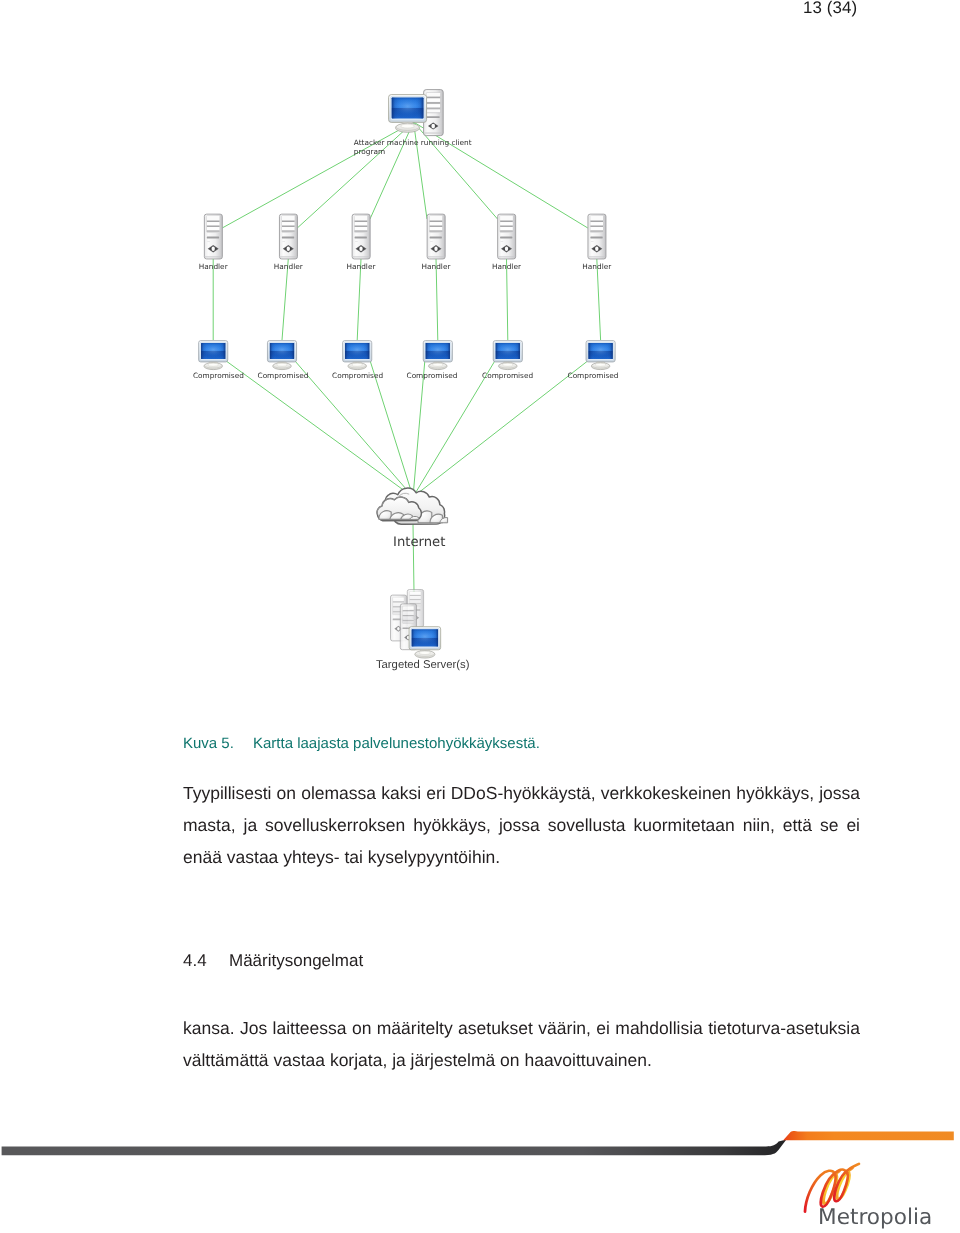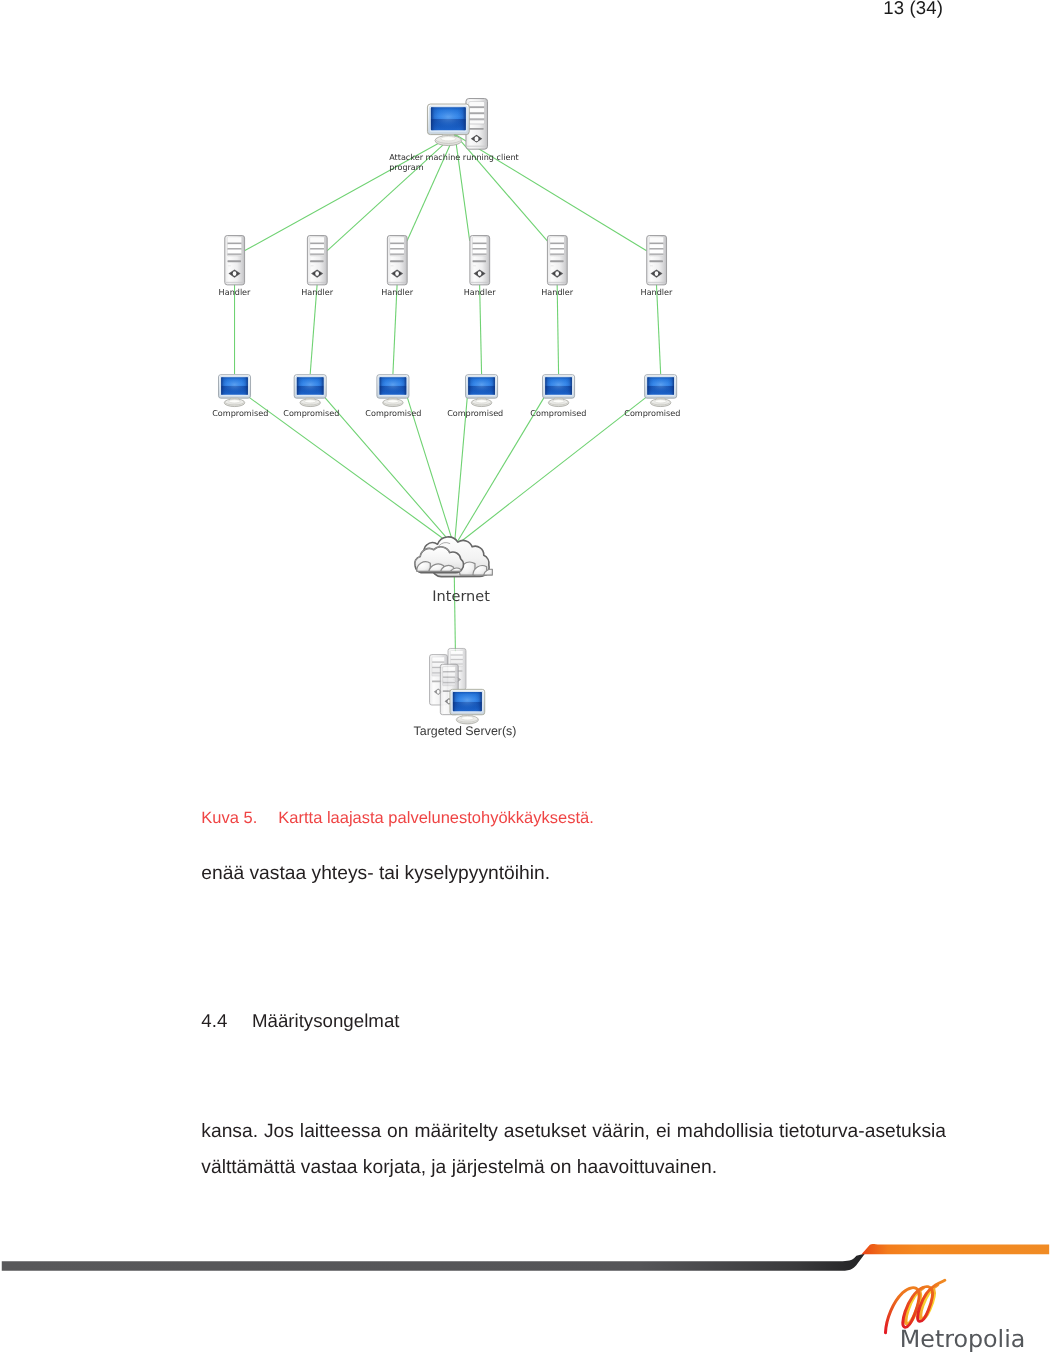--- a/index.html
+++ b/index.html
@@ -15,27 +15,27 @@
   
   #figure{position:absolute;left:0;top:60px;width:884px;height:700px;}
   
   #figure svg{display:block;filter:blur(0.22px);}
   .dlabel{font-family:"DejaVu Sans",sans-serif;font-size:7.35px;fill:#2f2f2f;}
   .dlabel-mid{font-family:"Liberation Sans",sans-serif;font-size:11.3px;fill:#3b3b3b;}
   .dlabel-big{font-family:"DejaVu Sans",sans-serif;font-size:13.2px;fill:#3b3b3b;}
 
   
   .col{position:absolute;left:183px;width:677px;}
-  .caption{top:733.6px;font-size:15px;line-height:19px;color:#ef4444;white-space:nowrap;}
+  .caption{top:733.6px;font-size:15px;line-height:19px;color:#0f766e;white-space:nowrap;}
   .caption .lbl{display:inline-block;width:70px;}
   .para{font-size:17.5px;line-height:32px;color:#231f20;}
   .tline{text-align:justify;text-align-last:justify;white-space:pre-wrap;}
   .tline.last{text-align:right;text-align-last:left;}
   #para1{top:776.6px;}
-  #heading{top:917px;font-size:17px;line-height:24px;color:#231f20;white-space:nowrap;}
+  #heading{top:949px;font-size:17px;line-height:24px;color:#231f20;white-space:nowrap;}
   #heading .num{display:inline-block;width:46px;}
   #para2{top:1012.2px;}
 
   
   #footer-bars{position:absolute;left:0px;top:1120px;width:960px;height:45px;}
   #darkbar{fill:url(#gDarkBar);}
   #orangebar{fill:url(#gOrangeBar);}
   #logo{position:absolute;left:798px;top:1156px;width:160px;height:76px;}
   #logotext{font-family:"DejaVu Sans",sans-serif;font-size:21.6px;fill:#54575b;}
 </style>
@@ -311,20 +311,22 @@
           <text x="422.7" y="607.8" text-anchor="middle" class="dlabel-mid">Targeted Server(s)</text>
         </g>
    </svg>
   </div>
 
   <div class="col caption">
     <span class="lbl">Kuva 5.</span><span>Kartta laajasta palvelunestohyökkäyksestä.</span>
   </div>
 
   <div class="col para" id="para1">
+      <div class="tline">Tyypillisesti on olemassa kaksi eri DDoS-hyökkäystä, verkkokeskeinen hyökkäys, jossa</div>
+      <div class="tline">masta, ja sovelluskerroksen hyökkäys, jossa sovellusta kuormitetaan niin, että se ei</div>
       <div class="tline last">enää vastaa yhteys- tai kyselypyyntöihin.</div>
     </div>
 
   <div class="col" id="heading">
     <span class="num">4.4</span><span>Määritysongelmat</span>
   </div>
 
   <div class="col para" id="para2">
       <div class="tline">kansa. Jos laitteessa on määritelty asetukset väärin, ei mahdollisia tietoturva-asetuksia</div>
       <div class="tline last">välttämättä vastaa korjata, ja järjestelmä on haavoittuvainen.</div>

